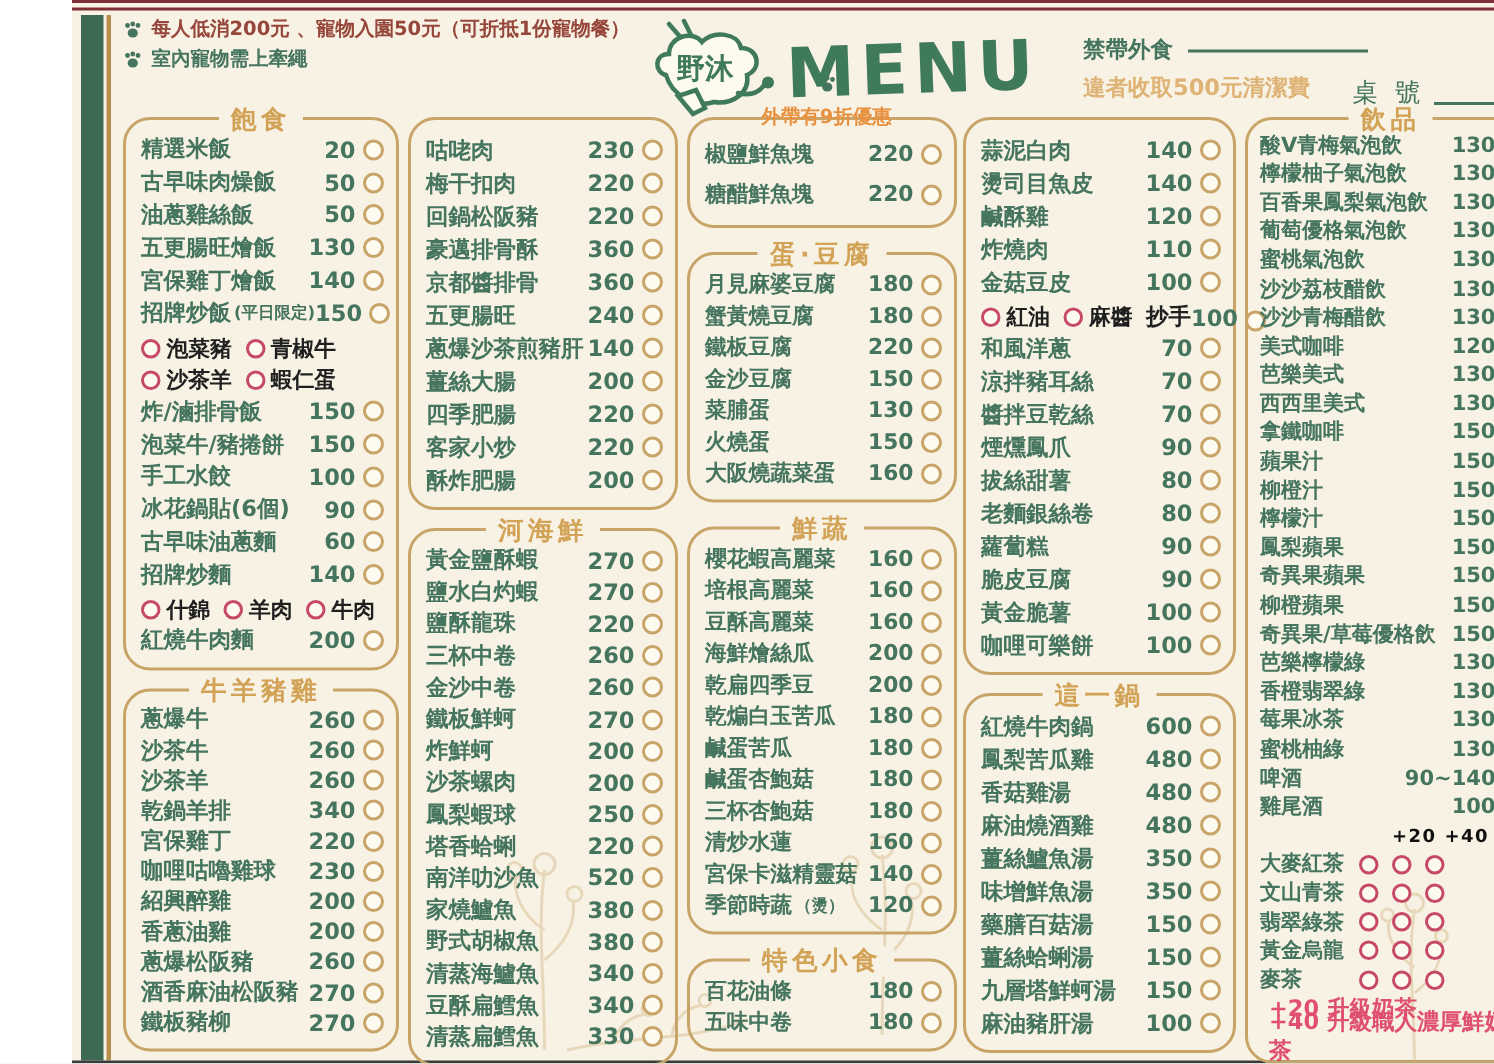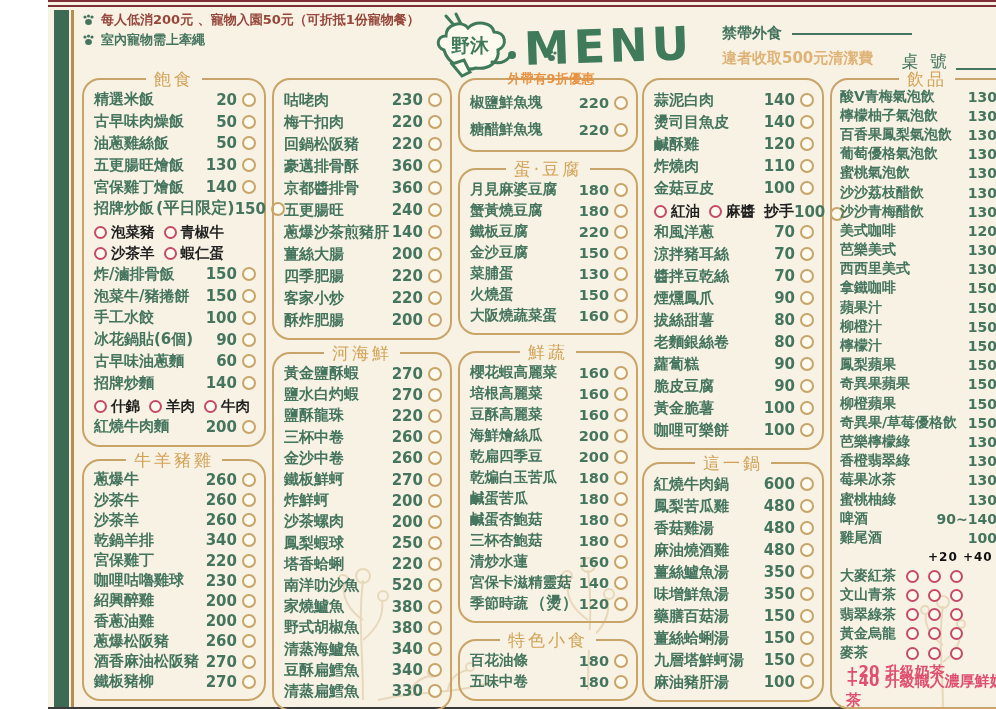--- a/index.html
+++ b/index.html
@@ -46,26 +46,26 @@
   #cols{position:absolute;left:0;top:78px;right:0;bottom:0;z-index:2;}
   .column{position:absolute;top:0;}
   .c0{left:34px;width:184px;}
   .c1{left:224px;width:180px;}
   .c2{left:410px;width:180px;}
   .c3{left:594px;width:182px;}
   .c4{left:782px;width:194px;}
 
   .section{position:relative;margin-bottom:12px;}
   .sec-header{position:absolute;top:-10px;left:0;right:0;text-align:center;z-index:2;}
-  .sec-header span{background:var(--cream);padding:0 8px;color:var(--gold-text);font-weight:normal;font-size:17px;letter-spacing:3px;}
+  .sec-header span{background:var(--cream);padding:0 8px;color:var(--gold-text);font-weight:bold;font-size:17px;letter-spacing:3px;}
   .box{border:2px solid var(--gold);border-radius:18px;padding:9px 8px 7px 10px;}
 
   .row{display:flex;align-items:center;height:22px;}
   .iname{font-weight:bold;color:var(--green);font-size:15px;white-space:nowrap;}
-  .qual{font-weight:bold;color:var(--green);font-size:16px;margin-left:2px;white-space:nowrap;}
+  .qual{font-weight:bold;color:var(--green);font-size:11px;margin-left:2px;white-space:nowrap;}
   .price{margin-left:auto;font-weight:bold;color:var(--green);font-size:15px;white-space:nowrap;}
   .circle{width:10px;height:10px;border:2px solid var(--gold);border-radius:50%;margin-left:5px;background:#fdfaf0;flex:none;}
   .rcircle{width:9px;height:9px;border:2.5px solid var(--red);border-radius:50%;background:#fdfaf0;flex:none;}
   .opts{gap:0;align-items:flex-end;}
   .opt{display:flex;align-items:center;gap:4px;margin-right:9px;}
   .otext{font-weight:bold;color:var(--ink);font-size:14.5px;white-space:nowrap;}
   .opts .iname.black{color:var(--ink);}
   .tea .iname{width:66px;}
   .tcircles{display:flex;gap:9px;}
   .sub{height:15px;color:#111;font-weight:bold;font-size:12px;padding-left:88px;letter-spacing:1px;}

